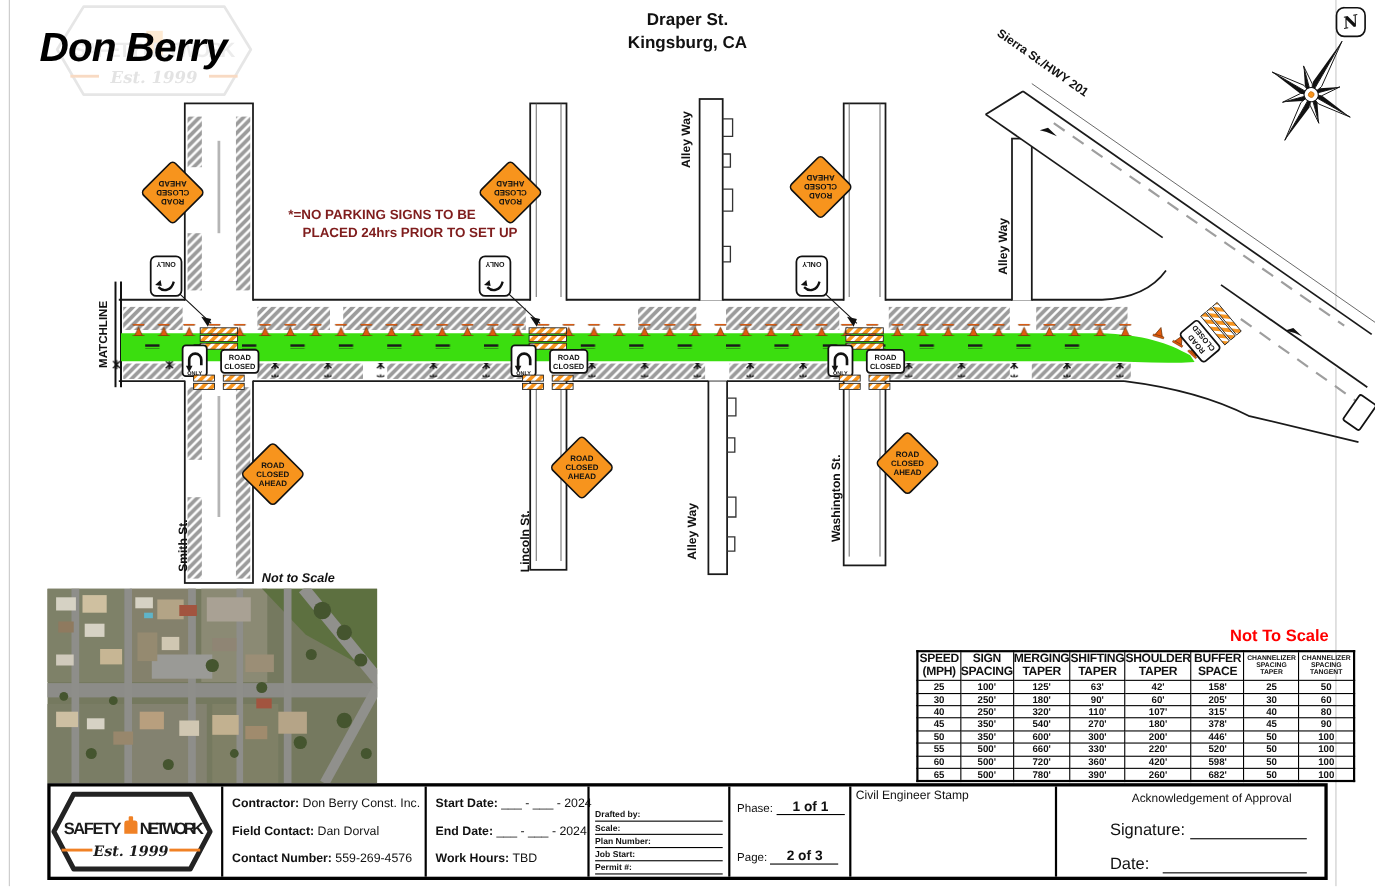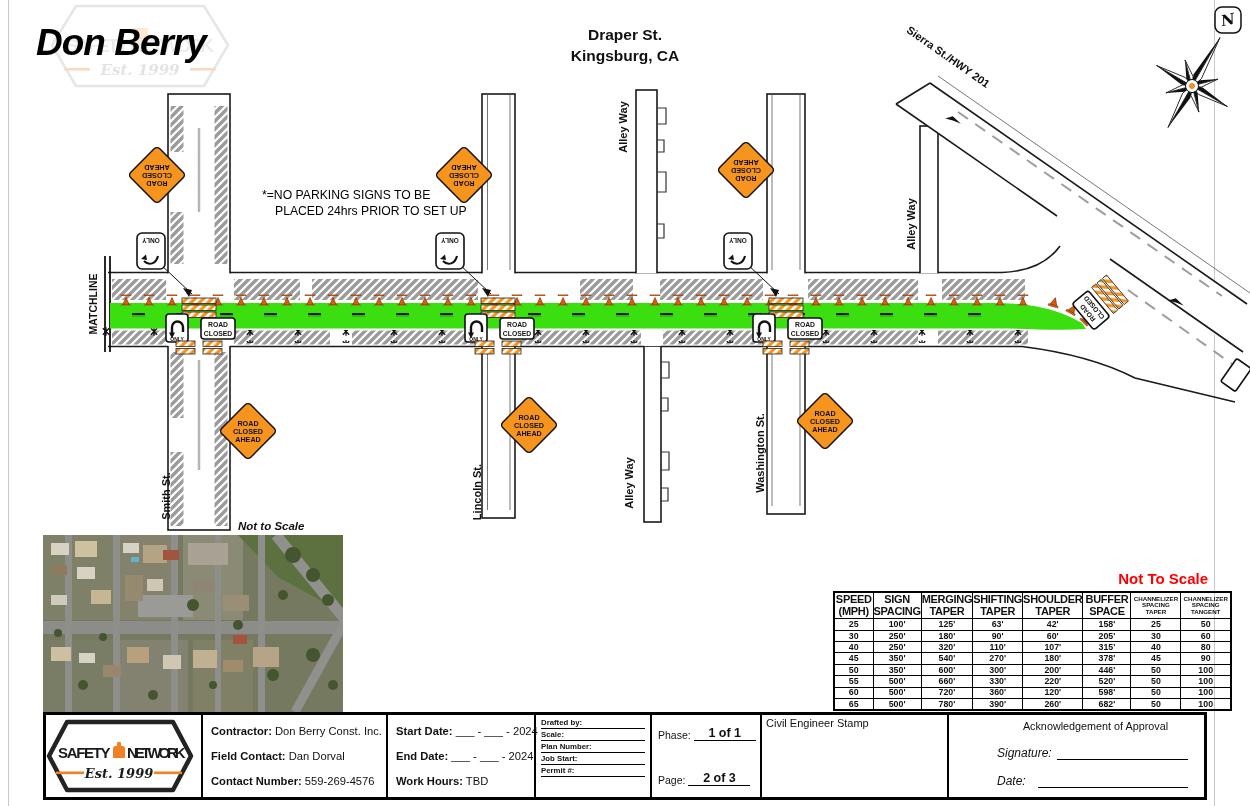--- a/index.html
+++ b/index.html
@@ -23,23 +23,23 @@
   .arr2{stroke:#111;stroke-width:2.4;fill:none;}
   .lbl{font:bold 11px "Liberation Sans",sans-serif;fill:#111;text-anchor:middle;}
   .dtx{font:bold 7.2px "Liberation Sans",sans-serif;fill:#111;text-anchor:middle;}
   .st4{font:bold 5px "Liberation Sans",sans-serif;fill:#111;text-anchor:middle;}
   .st5{font:bold 6.5px "Liberation Sans",sans-serif;fill:#111;text-anchor:middle;}
   .st6{font:bold 6.8px "Liberation Sans",sans-serif;fill:#111;text-anchor:middle;}
 
   
   .watermark{position:absolute;left:50px;top:0;width:180px;height:90px;opacity:.55;z-index:0;}
   .don-berry{position:absolute;left:36px;top:22px;z-index:1;font-size:37px;font-weight:bold;font-style:italic;color:#000;letter-spacing:-1px;}
-  .sheet-title{position:absolute;left:535px;top:24px;width:180px;text-align:center;z-index:1;}
+  .sheet-title{position:absolute;left:535px;top:8px;width:180px;text-align:center;z-index:1;}
   .sheet-title div{font-size:15.5px;font-weight:bold;line-height:21px;color:#111;}
-  .note{position:absolute;left:262px;top:187px;font-size:12.2px;font-weight:normal;line-height:16px;color:#000000;z-index:1;}
+  .note{position:absolute;left:262px;top:187px;font-size:12.2px;font-weight:bold;line-height:16px;color:#7f1d1d;z-index:1;}
   .note .l2{margin-left:13px;}
   .nts-map{position:absolute;left:238px;top:520px;font-style:italic;font-weight:bold;font-size:11.5px;color:#111;z-index:2;}
   .nts-table{position:absolute;left:1030px;top:570px;width:178px;text-align:right;color:#f00;font-weight:bold;font-size:15px;z-index:2;}
 
   
   .aerial{position:absolute;left:43px;top:535px;width:300px;height:177px;z-index:2;}
 
   
   .taper-wrap{position:absolute;left:833px;top:591px;z-index:2;}
   .taper-wrap table{border-collapse:collapse;border:2px solid #000;table-layout:fixed;}
@@ -51,30 +51,30 @@
 
   
   .tblock{position:absolute;left:43px;top:712px;width:1164px;height:88px;border:3px solid #000;box-sizing:border-box;display:flex;z-index:3;background:#fff;}
   .tb-cell{border-right:2px solid #000;box-sizing:border-box;position:relative;}
   .tb-cell:last-child{border-right:none;padding-left:48px;}
   .tb-logo{width:157px;display:flex;align-items:center;justify-content:flex-start;}
   .tb-contractor{width:185px;display:flex;flex-direction:column;justify-content:space-around;padding:4px 2px 4px 8px;}
   .tb-dates{width:148px;display:flex;flex-direction:column;justify-content:space-around;padding:4px 2px 4px 8px;}
   .tb-row{font-size:11.2px;color:#111;white-space:nowrap;}
   .tb-row b{font-weight:bold;}
-  .tb-drafted{width:116px;padding:2px 5px;display:flex;flex-direction:column;justify-content:flex-start;}
+  .tb-drafted{width:128px;padding:2px 5px;display:flex;flex-direction:column;justify-content:flex-end;}
   .d-row{font-size:7.8px;font-weight:bold;color:#111;border-bottom:1px solid #000;line-height:11px;}
   .tb-phase{width:110px;display:flex;flex-direction:column;justify-content:center;gap:30px;padding-left:6px;}
   .p-row{display:flex;align-items:flex-end;font-size:10.5px;color:#111;}
   .p-val{display:inline-block;width:62px;text-align:center;font-weight:bold;font-size:12.5px;border-bottom:1.4px solid #000;margin-left:3px;}
   .tb-stamp{width:187px;}
   .stamp-label{position:absolute;left:4px;top:2px;font-size:11px;color:#111;}
   .tb-ack{flex:1;padding:3px 10px;}
   .ack-title{text-align:center;font-size:10.8px;color:#111;margin-top:2px;}
-  .ack-row{display:flex;align-items:flex-start;font-size:12px;color:#111;margin-top:14px;font-style:italic;}
+  .ack-row{display:flex;align-items:flex-end;font-size:15px;color:#111;margin-top:14px;}
   .ack-row .line{flex:1;border-bottom:1.2px solid #000;height:13px;margin-left:5px;margin-right:6px;}
   .ack-row.date .line{margin-left:12px;}
 </style>
 </head>
 <body>
 
 <div class="page">
   <div class="pageborder" style="left:8px"></div>
   <div class="pageborder" style="left:1214px"></div>
 
@@ -569,21 +569,21 @@
             <td>220'</td>
             <td>520'</td>
             <td>50</td>
             <td>100</td>
           </tr>
           <tr>
             <td>60</td>
             <td>500'</td>
             <td>720'</td>
             <td>360'</td>
-            <td>120'</td>
+            <td>420'</td>
             <td>598'</td>
             <td>50</td>
             <td>100</td>
           </tr>
           <tr>
             <td>65</td>
             <td>500'</td>
             <td>780'</td>
             <td>390'</td>
             <td>260'</td>

